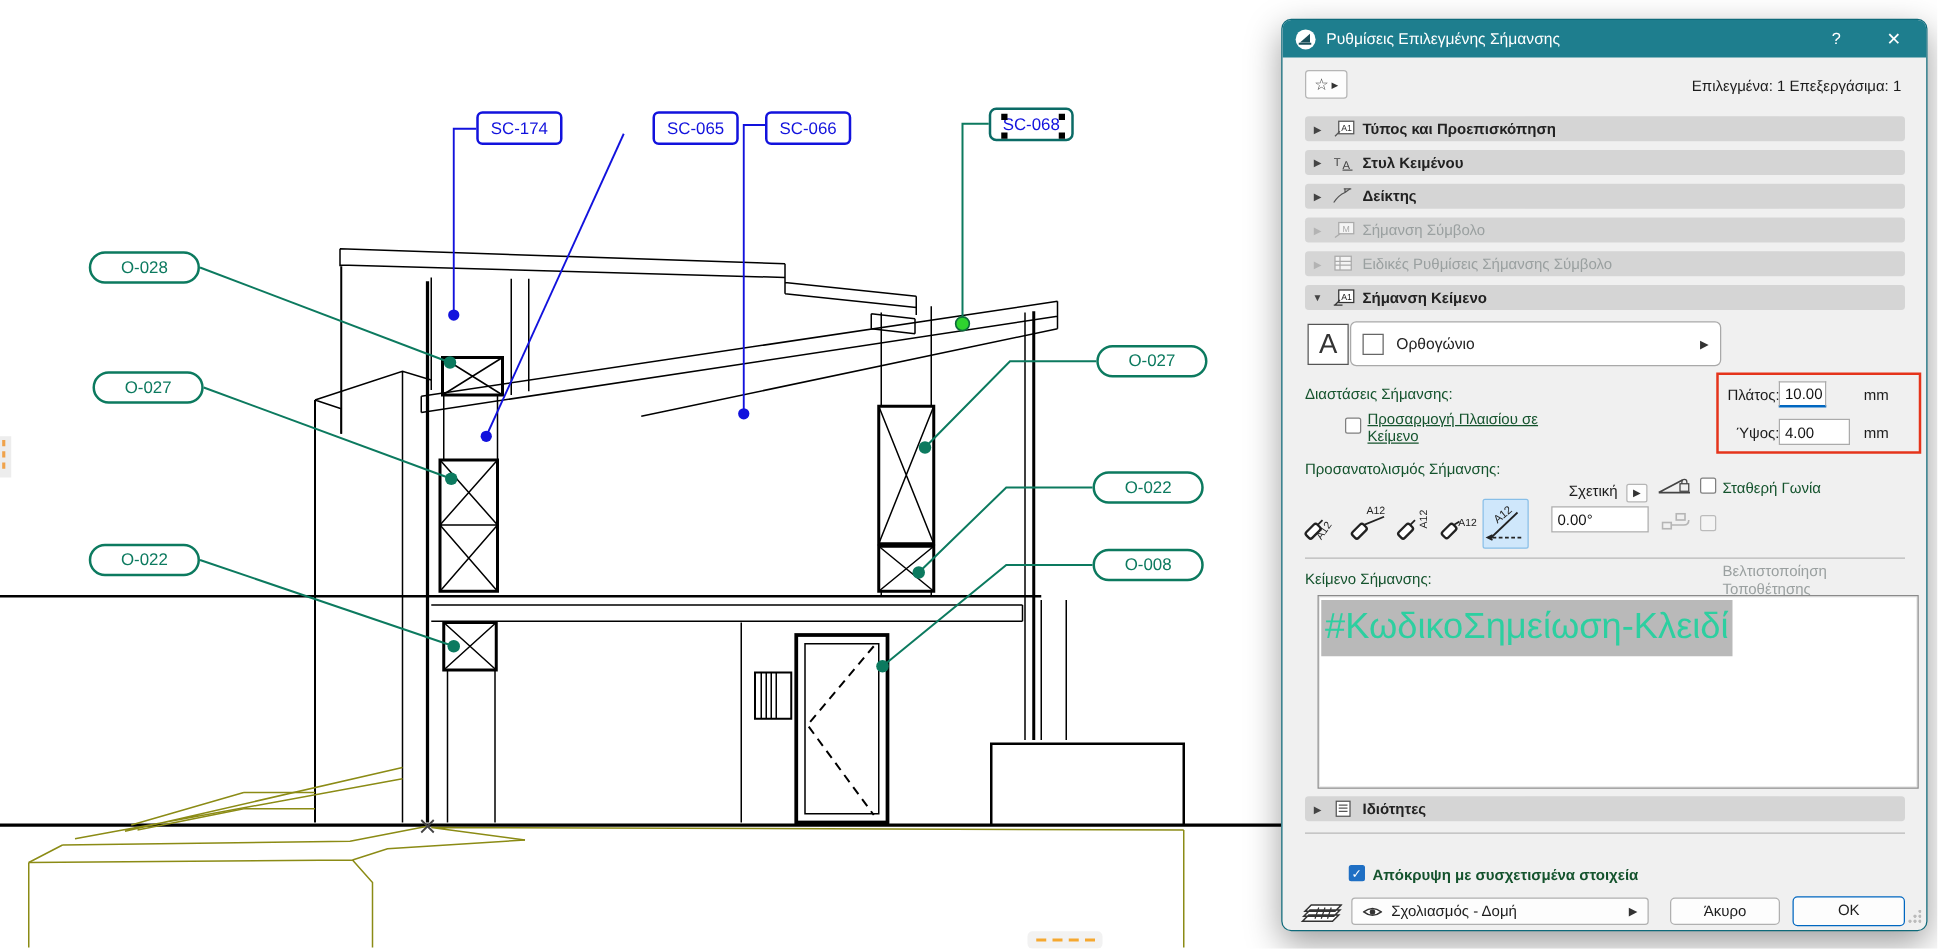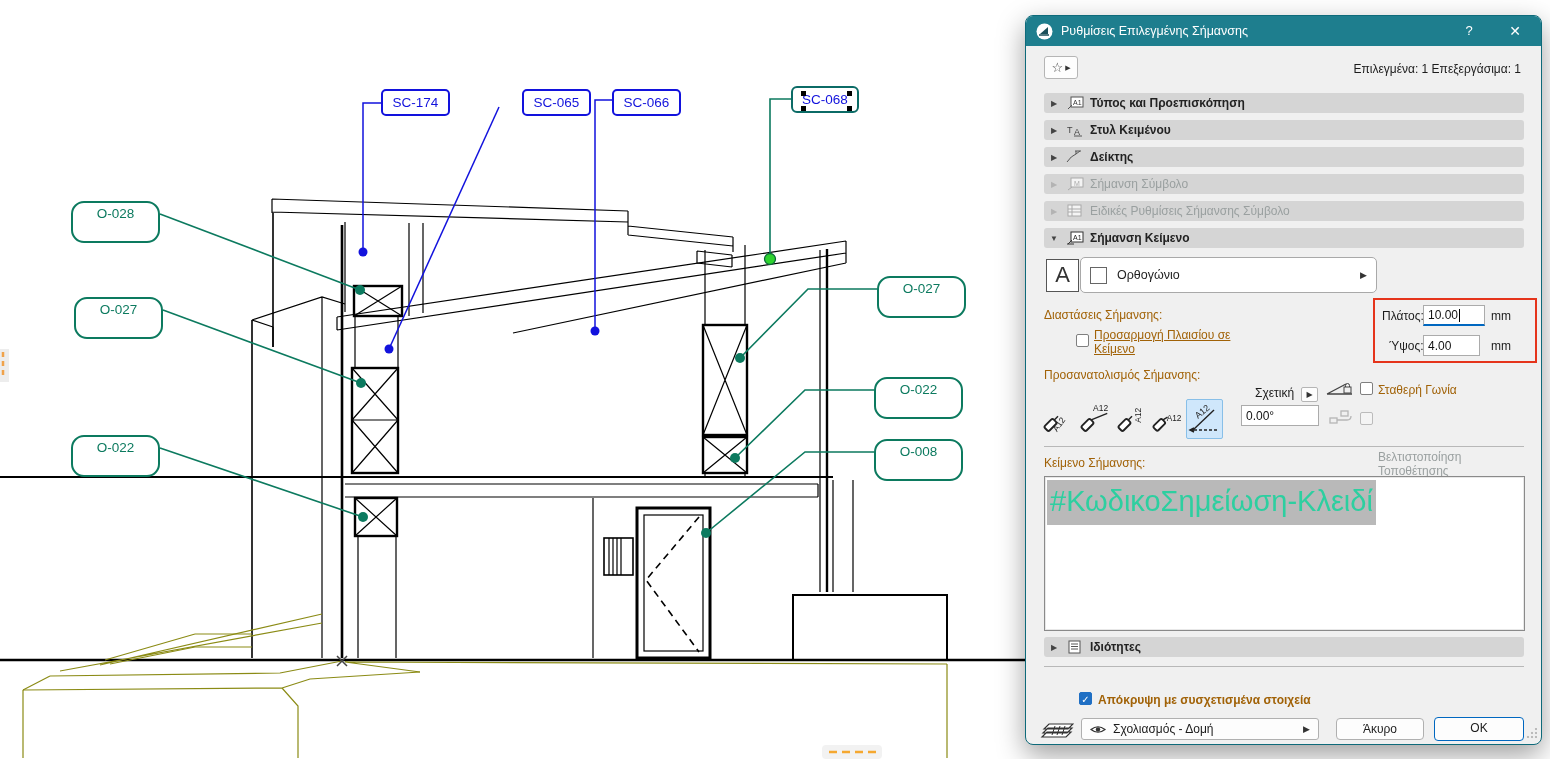--- a/index.html
+++ b/index.html
@@ -4,21 +4,21 @@
 <style>
   html,body{margin:0;padding:0;background:#fff;}
   *{box-sizing:border-box;font-family:"Liberation Sans","DejaVu Sans",sans-serif;}
   #stage{position:relative;width:1550px;height:759px;background:#fff;overflow:hidden;}
 
   
   #canvas-svg{position:absolute;left:0;top:0;}
 
   .lbl{position:absolute;background:#fff;text-align:center;font-size:13.5px;}
   .lbl-blue{border:2px solid #1212dd;border-radius:5px;color:#1212dd;width:69px;height:27px;line-height:23px;}
-  .lbl-green{border:2px solid #0c7a5f;border-radius:13px;color:#0c7a5f;width:89px;height:42px;line-height:22px;}
+  .lbl-green{border:2px solid #0c7a5f;border-radius:13px;color:#0c7a5f;width:89px;height:26px;line-height:22px;}
   .lbl-selected{border:2px solid #0b6b66;border-radius:6px;color:#1212dd;width:68px;height:27px;line-height:23px;}
   .handle{position:absolute;width:5px;height:5px;background:#000;}
 
   
   #dialog{position:absolute;left:1025px;top:15px;width:517px;height:730px;background:#f0f0f0;
           border:1px solid #0e6a7a;border-radius:8px;overflow:hidden;
           box-shadow:0 10px 28px rgba(0,0,0,.38);}
   #titlebar{position:absolute;left:0;top:0;width:100%;height:30px;background:#1e7e8e;color:#fff;
             display:flex;align-items:center;}
   #titlebar .app-icon{margin-left:10px;width:17px;height:17px;}
@@ -32,21 +32,21 @@
   .status{position:absolute;right:20px;top:46px;font-size:12px;color:#1c1c1c;}
 
   .bar{position:absolute;left:18px;width:480px;height:20px;background:#d5d5d5;border-radius:3px;
        display:flex;align-items:center;font-size:12px;color:#222;}
   .bar .arr{width:20px;text-align:center;font-size:8px;color:#444;}
   .bar .bicon{width:22px;height:15px;margin-right:4px;display:flex;align-items:center;justify-content:center;}
   .bar b{font-weight:bold;}
   .bar.disabled{color:#9aa0a0;}
   .bar.disabled .arr{color:#b3b3b3;}
 
-  .pnl-label{position:absolute;font-size:12px;color:#a16207;}
+  .pnl-label{position:absolute;font-size:12px;color:#14532d;}
   .dis{color:#9aa0a0 !important;}
 
   .a-box{position:absolute;left:20px;top:243px;width:33px;height:33px;border:1.5px solid #555;background:#fff;
          font-size:22px;color:#333;text-align:center;line-height:30px;}
   .frame-dd{position:absolute;left:54px;top:241px;width:297px;height:36px;background:#fff;border:1px solid #a9a9a9;
             border-radius:5px;display:flex;align-items:center;font-size:12.5px;color:#222;}
   .frame-dd .sq{width:17px;height:17px;border:1.5px solid #666;margin:0 10px 0 9px;background:#fff;}
   .frame-dd .flyout{margin-left:auto;margin-right:9px;font-size:9px;color:#333;}
 
   .cb{width:13px;height:13px;border:1px solid #7f7f7f;background:#fff;border-radius:2px;position:absolute;}
@@ -62,21 +62,21 @@
 
   .orient-btn{position:absolute;top:383px;width:35px;height:40px;display:flex;align-items:center;justify-content:center;}
   .orient-btn.sel{background:#cfe7fb;border:1px solid #88bfe8;border-radius:2px;}
 
   .rel-row{position:absolute;left:229px;top:370px;font-size:12px;color:#1c1c1c;}
   .rel-btn{position:absolute;left:275px;top:371px;width:17px;height:15px;border:1px solid #b5b5b5;border-radius:2px;
            background:#fdfdfd;font-size:8px;color:#333;text-align:center;line-height:14px;}
 
   .divider{position:absolute;left:18px;width:480px;height:0;border-top:1px solid #b8b8b8;}
 
-  .textarea{position:absolute;left:18px;top:460px;width:481px;height:155px;background:#fff;
+  .textarea{position:absolute;left:28px;top:460px;width:481px;height:155px;background:#fff;
             border:1px solid #8a8a8a;box-shadow:inset 0 0 0 1px #e8e8e8;padding:3px 2px;}
   .textarea .seltext{display:inline-block;background:#b9b9b9;color:#2dcfa0;font-size:29px;
             padding:5px 3px 7px 3px;letter-spacing:0px;white-space:nowrap;}
 
   .btn{position:absolute;background:#fdfdfd;border:1px solid #b0b0b0;border-radius:4px;font-size:12px;color:#1c1c1c;
        text-align:center;}
   .btn.default{border:1.5px solid #0067c0;}
 
   .layer-dd{position:absolute;left:55px;top:702px;width:238px;height:22px;background:#fdfdfd;border:1px solid #b0b0b0;
             border-radius:3px;display:flex;align-items:center;font-size:12px;color:#1c1c1c;}
@@ -298,21 +298,21 @@
     <div class="pnl-label" style="left:18px;top:292px;">Διαστάσεις Σήμανσης:</div>
 
     <span class="cb" style="left:50px;top:318px;"></span>
     <div class="pnl-label two-line" style="left:68px;top:312px;text-decoration:underline;">
       <div>Προσαρμογή Πλαισίου σε</div>
       <div>Κείμενο</div>
     </div>
 
     <div class="red-box"></div>
     <div class="fld-lab" style="left:356px;top:293px;">Πλάτος:</div>
-    <div class="fld focused" style="left:397px;top:289px;width:62px;">
+    <div class="fld focused" style="left:397px;top:289px;width:38px;">
       <span>10.00</span>
         <span class="caret"></span>
     </div>
     <div class="fld-lab" style="left:465px;top:293px;">mm</div>
     <div class="fld-lab" style="left:363px;top:323px;">Ύψος:</div>
     <div class="fld" style="left:397px;top:319px;width:57px;">
       <span>4.00</span>
     </div>
     <div class="fld-lab" style="left:465px;top:323px;">mm</div>
 

